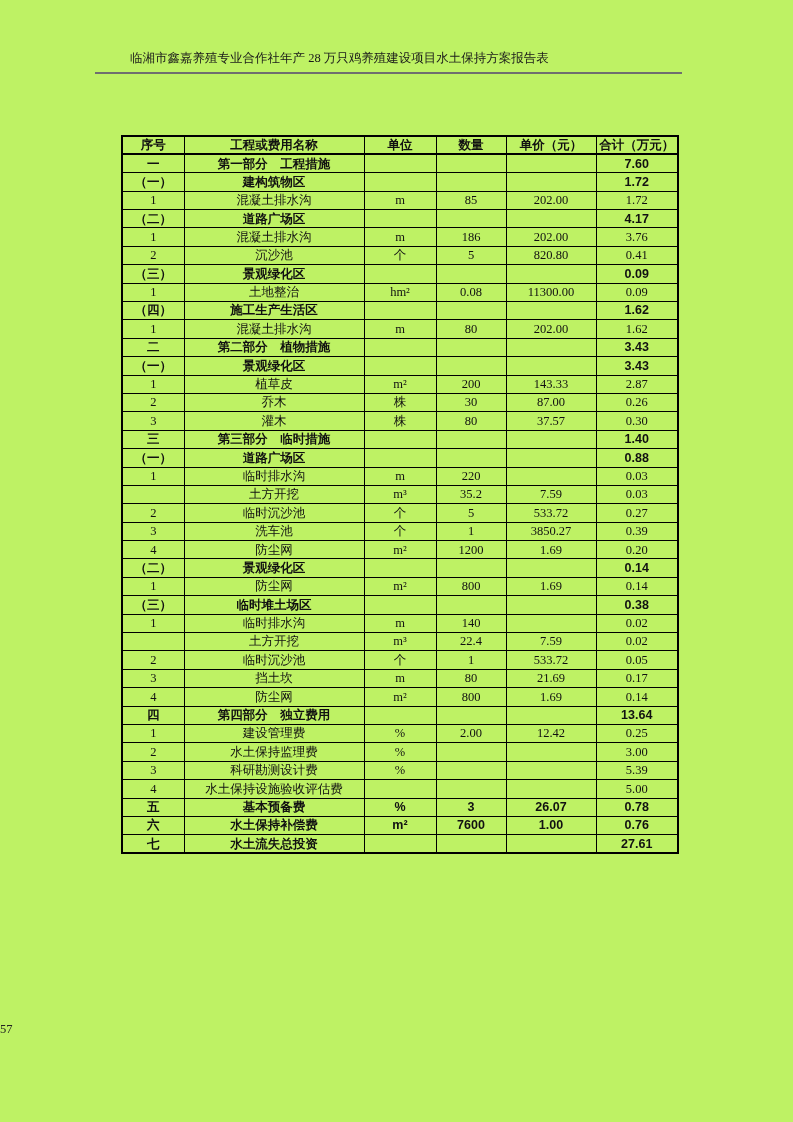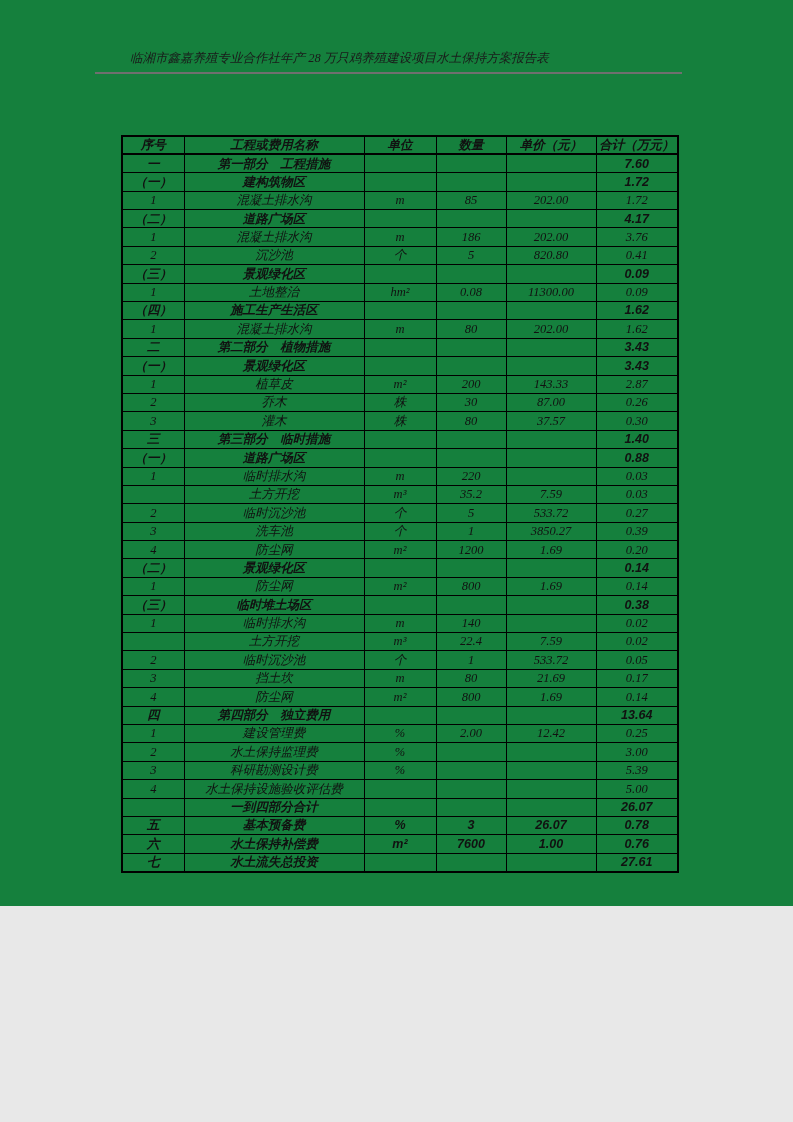--- a/index.html
+++ b/index.html
@@ -1,26 +1,25 @@
 <!DOCTYPE html>
 <html><head>
 <meta charset="utf-8">
 <style>
   * { margin: 0; padding: 0; box-sizing: border-box; }
   html, body { background: #e8e8e8; }
   .page {
     position: relative;
     width: 793px;
-    height: 906px;
+    height: 1122px;
     margin: 0 auto;
-    background: #15803d;
+    background: #bef264;
     font-family: "Liberation Serif", "DejaVu Serif", serif;
     color: #000;
     overflow: hidden;
-    font-style: italic;
   }
   .doc-header {
     position: absolute;
     left: 95px;
     top: 48px;
     width: 587px;
     border-bottom: 2px solid #6f6f6f;
     padding: 2px 0 5px 35px;
     font-size: 12.5px;
     color: #1a1a1a;
@@ -74,21 +73,20 @@
   .col-name  { width: 180px; }
   .col-unit  { width: 72px; }
   .col-qty   { width: 70px; }
   .col-price { width: 90px; }
   .col-total { width: 82px; }
   .page-number {
     position: absolute;
     left: 0;
     top: 1022px;
     width: 100%;
-    text-align: center;
     font-size: 12.5px;
     color: #222;
   }
 </style>
 </head>
 <body>
 
 <div class="page">
 
   <div class="doc-header">
@@ -390,28 +388,20 @@
         </tr>
         <tr>
           <td>4</td>
           <td>水土保持设施验收评估费</td>
           <td></td>
           <td></td>
           <td></td>
           <td>5.00</td>
         </tr>
         <tr class="bold">
-          <td></td>
-          <td>一到四部分合计</td>
-          <td></td>
-          <td></td>
-          <td></td>
-          <td>26.07</td>
-        </tr>
-        <tr class="bold">
           <td>五</td>
           <td>基本预备费</td>
           <td>%</td>
           <td>3</td>
           <td>26.07</td>
           <td>0.78</td>
         </tr>
         <tr class="bold">
           <td>六</td>
           <td>水土保持补偿费</td>

